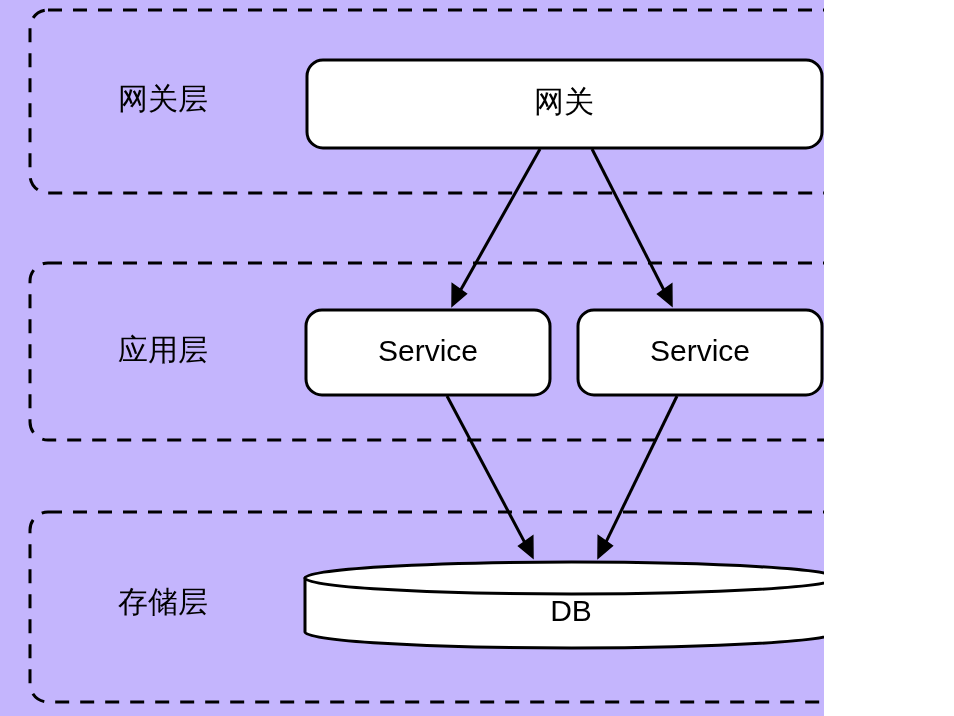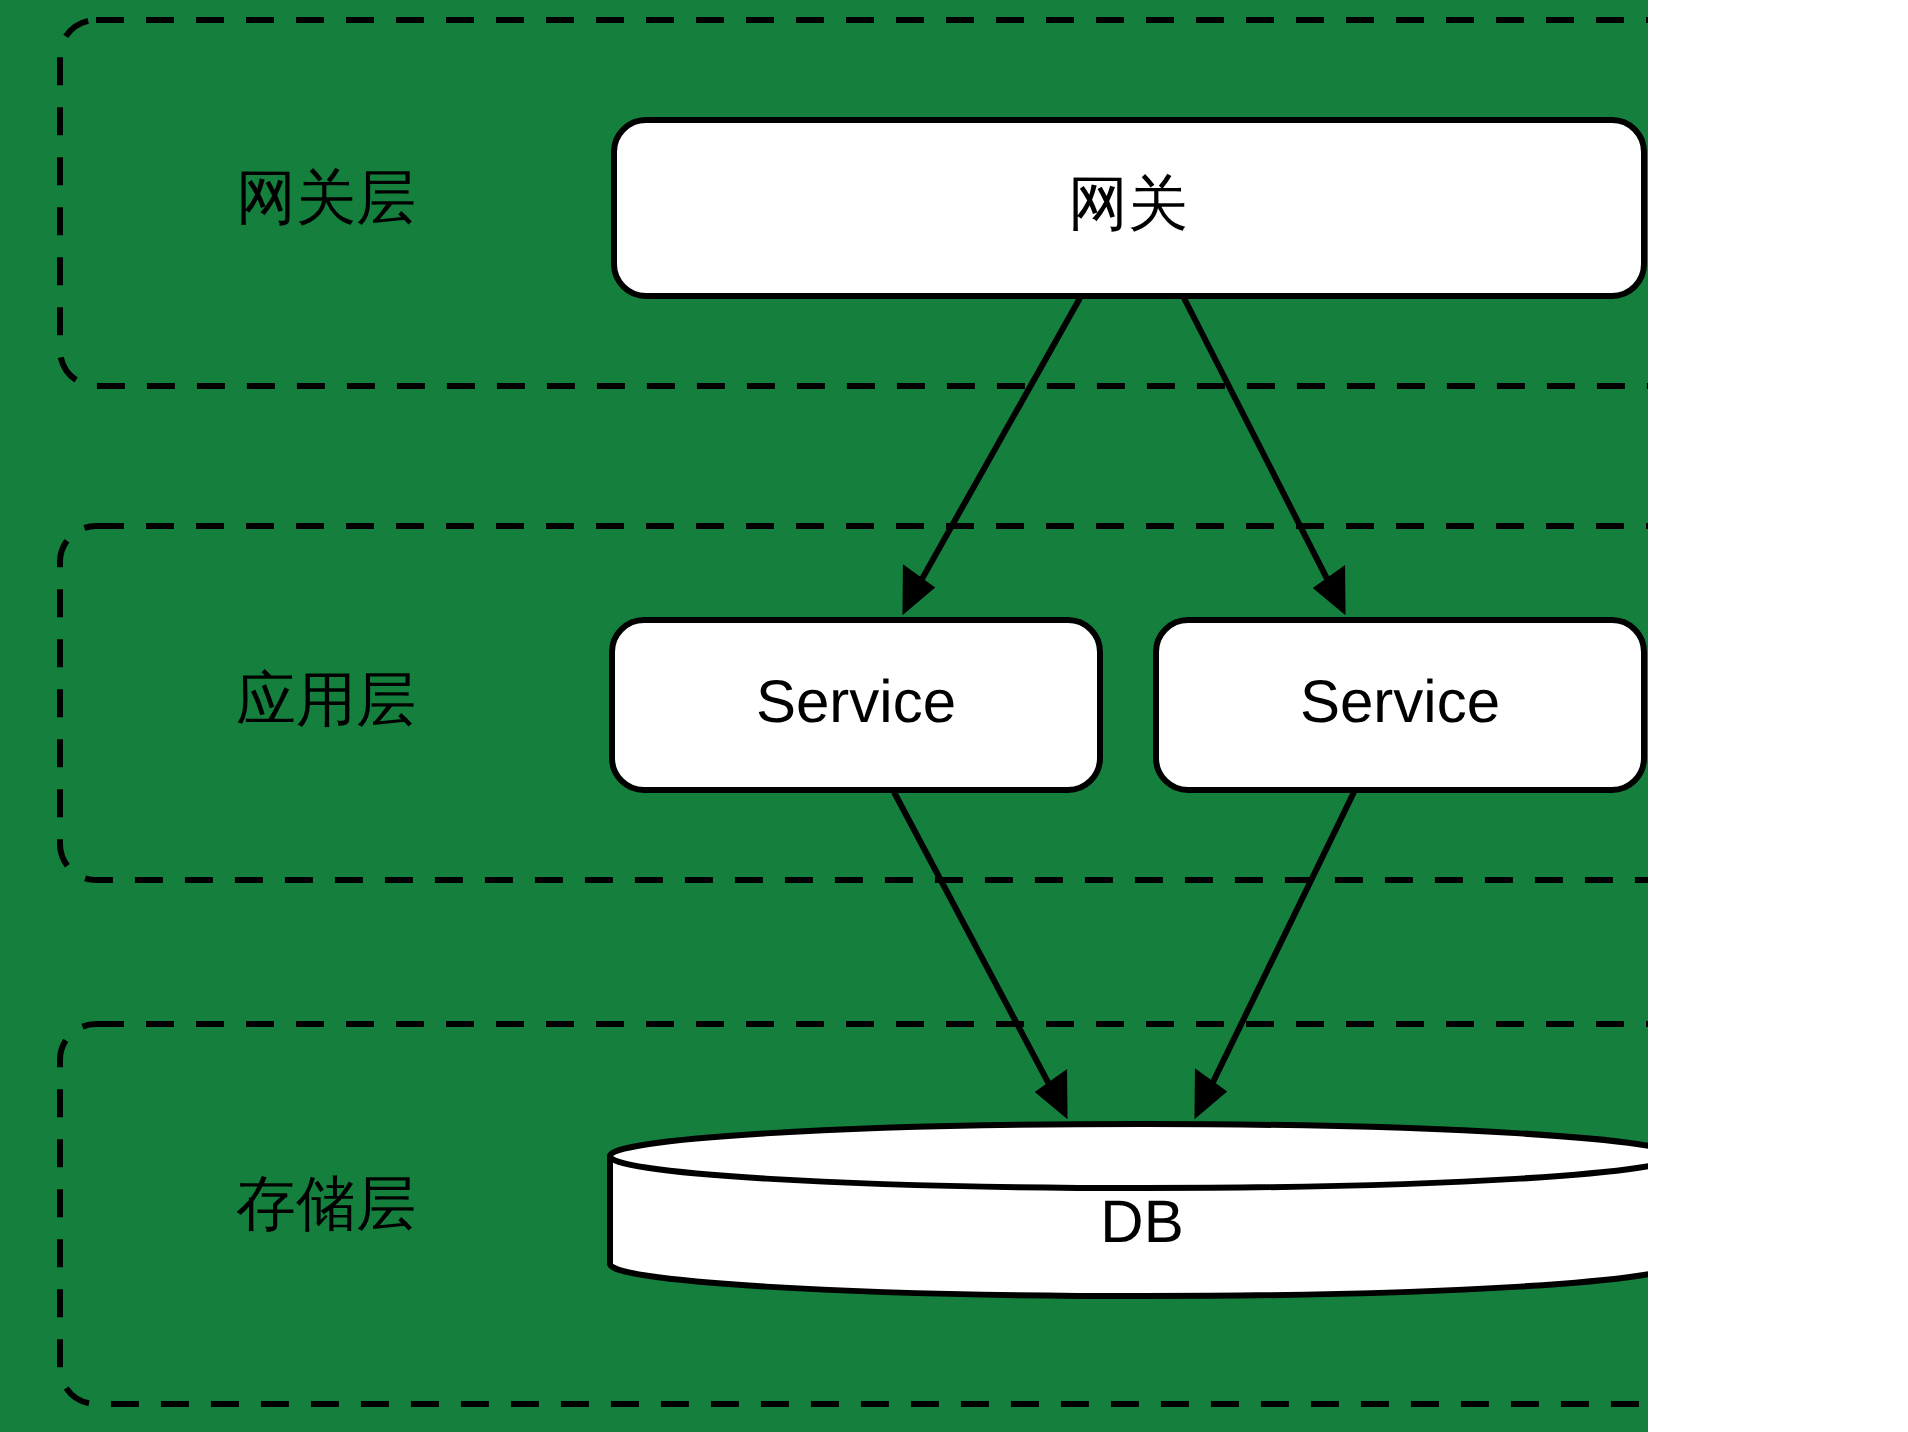--- a/index.html
+++ b/index.html
@@ -7,21 +7,21 @@
     padding: 0;
     background: #ffffff;
   }
   body {
     font-family: "Liberation Sans", "DejaVu Sans", sans-serif;
   }
   #canvas {
     position: relative;
     width: 824px;
     height: 716px;
-    background: #15803d;
+    background: #c4b5fd;
     overflow: hidden;
   }
   #diagram-svg {
     position: absolute;
     left: 0;
     top: 0;
     width: 954px;
     height: 716px;
   }
   .layer-label {

